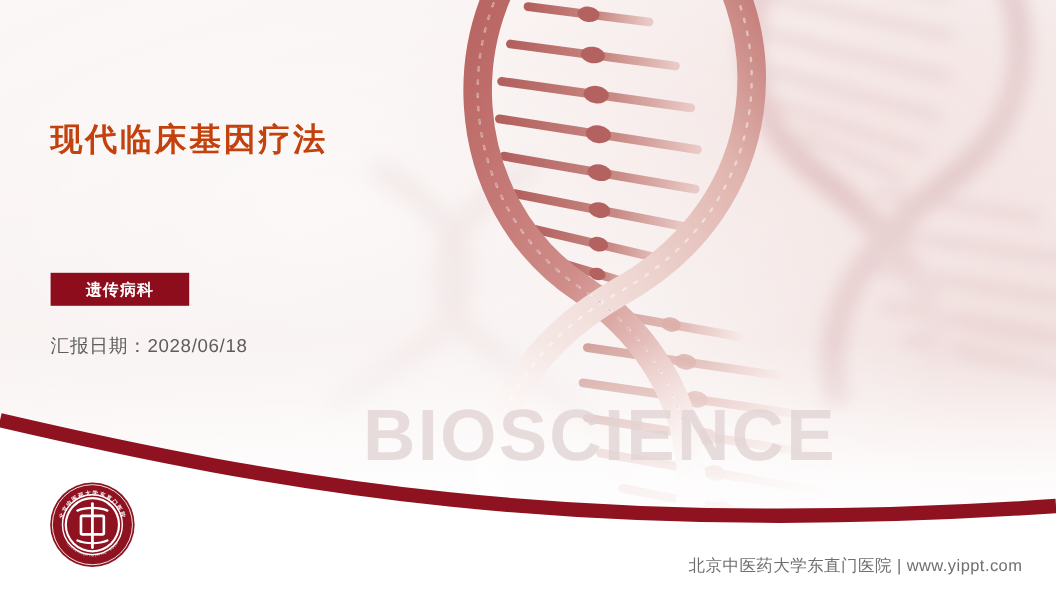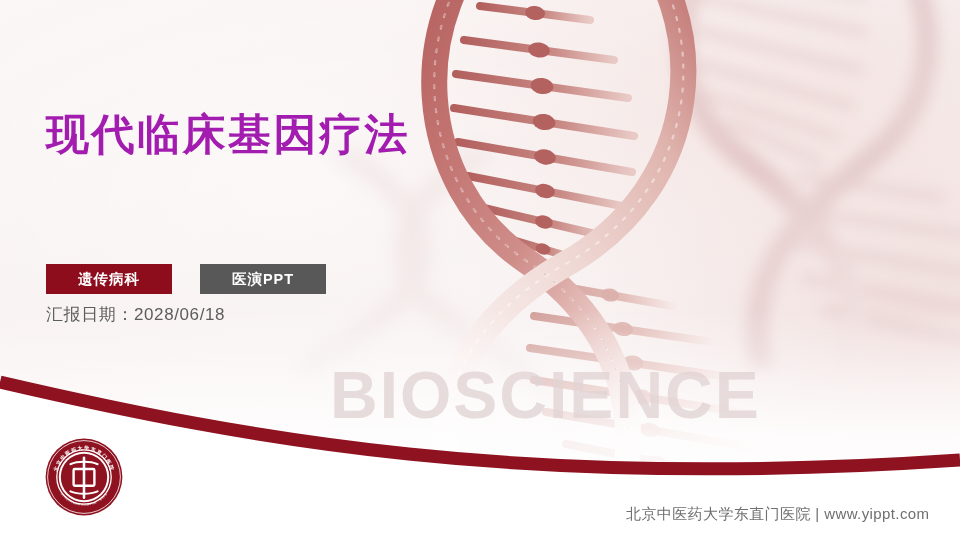--- a/index.html
+++ b/index.html
@@ -35,29 +35,29 @@
     color:#e2d4d4;opacity:.78;white-space:nowrap;line-height:1;
     font-family:"Liberation Sans","DejaVu Sans",sans-serif;
   }
 
   
   .wave{position:absolute;left:0;top:330px;width:960px;height:210px;}
 
   
   .title-block{position:absolute;left:46px;top:112px;}
   .title-line1{
-    font-size:43px;font-weight:700;letter-spacing:2.5px;line-height:1.05;
-    color:#a21caf;margin:0;white-space:nowrap;
+    font-size:29px;font-weight:700;letter-spacing:2.5px;line-height:1.05;
+    color:#c2410c;margin:0;white-space:nowrap;
   }
   .title-line2{
     font-size:45px;font-weight:700;letter-spacing:2.5px;line-height:1.05;
     color:#2b2b2b;margin:7px 0 0 0;white-space:nowrap;
   }
 
-  .badges{position:absolute;left:46px;top:264px;display:flex;gap:28px;}
+  .badges{position:absolute;left:46px;top:248px;display:flex;gap:7px;}
   .badge{
     height:30px;min-width:98px;padding:0 14px;
     display:flex;align-items:center;justify-content:center;
     color:#ffffff;font-size:14.5px;font-weight:700;letter-spacing:1px;
     white-space:nowrap;
   }
   .badge-a{background:#8e0d1c;}
   .badge-b{background:#585858;}
 
   .date-line{
@@ -222,21 +222,20 @@
     <path d="M0 52 C250 110 520 160 960 130" fill="none" stroke="#8e1220" stroke-width="13" stroke-linecap="butt"></path>
     <path d="M0 64 C250 122 520 172 960 142" fill="none" stroke="#ffffff" stroke-width="3" opacity=".5"></path>
   </svg>
 
   <div class="title-block">
     <div class="title-line1">现代临床基因疗法</div>
   </div>
 
   <div class="badges">
     <div class="badge badge-a">遗传病科</div>
-    <div class="badge badge-b">医演PPT</div>
   </div>
 
   <div class="date-line">汇报日期：2028/06/18</div>
 
   <svg class="logo" viewBox="0 0 100 100">
     <defs>
       <path id="arcTop" d="M 16,50 A 34,34 0 0 1 84,50" fill="none"></path>
       <path id="arcBot" d="M 14,50 A 36,36 0 0 0 86,50" fill="none"></path>
     </defs>
     <circle cx="50" cy="50" r="48" fill="#8e1220"></circle>

